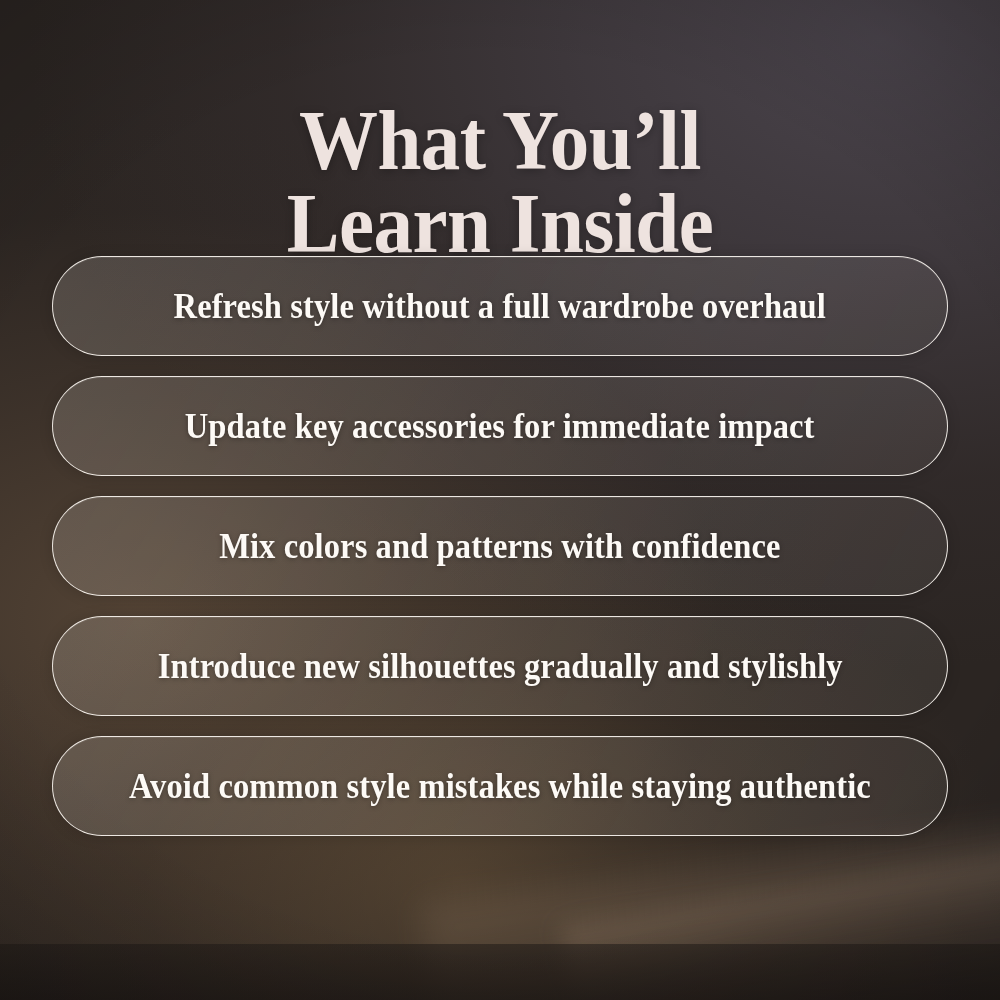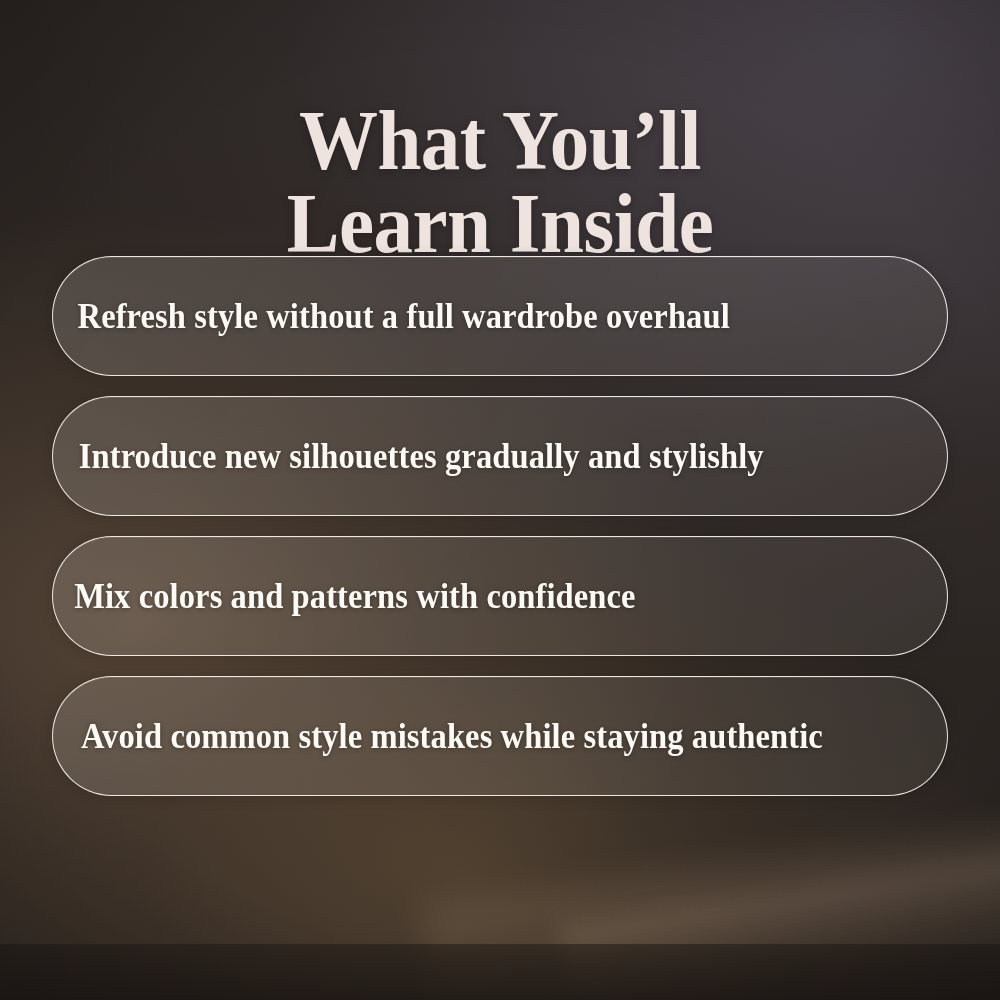--- a/index.html
+++ b/index.html
@@ -110,31 +110,32 @@
 
   
   .pill-list {
     position: absolute;
     left: 52px;
     top: 256px;
     width: 896px;
   }
   .pill {
     position: relative;
-    height: 120px;
+    height: 100px;
     margin-bottom: 20px;
     border: 1.6px solid rgba(250,245,240,0.92);
     border-radius: 60px;
     background:
       linear-gradient(120deg, rgba(255,248,240,0.16) 0%, rgba(255,246,236,0.11) 45%, rgba(255,244,232,0.07) 100%);
     box-shadow:
       inset 0 1px 0 rgba(255,255,255,0.10),
       0 1px 14px rgba(0,0,0,0.16);
     display: flex;
     align-items: center;
+    justify-content: center;
     overflow: hidden;
     box-sizing: border-box;
   }
   .pill:last-child { margin-bottom: 4px; }
 
   .pill-label {
     color: #fdfaf6;
     font-family: "Liberation Serif", "DejaVu Serif", serif;
     font-weight: 700;
     font-size: 35px;
@@ -163,27 +164,30 @@
     <span class="hl-line">What You’ll</span>
     <span class="hl-line">Learn Inside</span>
   </h1>
 
   <div class="pill-list">
 
     <div class="pill">
       <span class="pill-label">Refresh style without a full wardrobe overhaul</span>
     </div>
 
-
     <div class="pill">
-      <span class="pill-label">Introduce new silhouettes gradually and stylishly</span>
+      <span class="pill-label">Update key accessories for immediate impact</span>
     </div>
 
     <div class="pill">
       <span class="pill-label">Mix colors and patterns with confidence</span>
+    </div>
+
+    <div class="pill">
+      <span class="pill-label">Introduce new silhouettes gradually and stylishly</span>
     </div>
 
     <div class="pill">
       <span class="pill-label">Avoid common style mistakes while staying authentic</span>
     </div>
 
   </div>
 
 </div>
 

